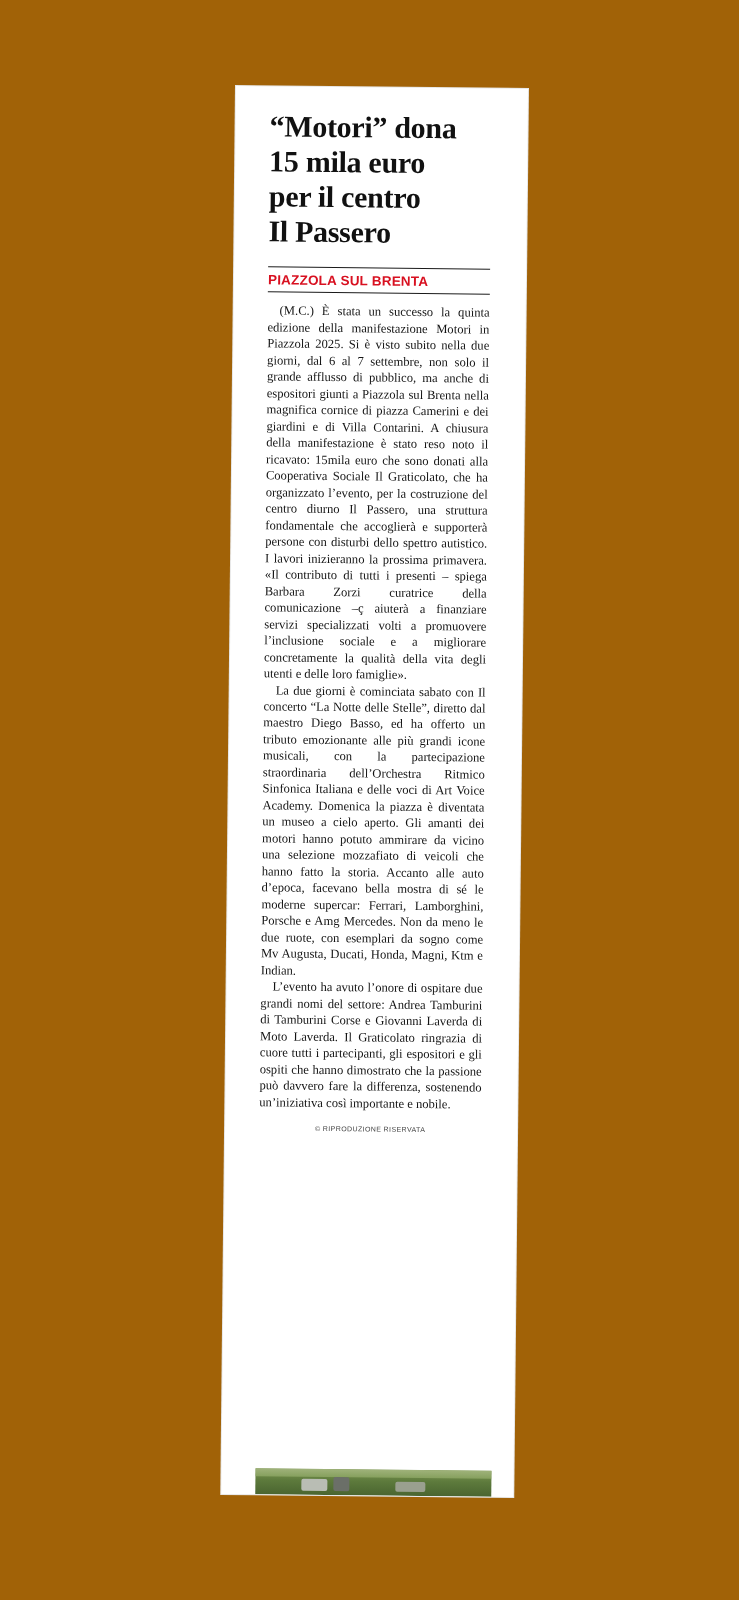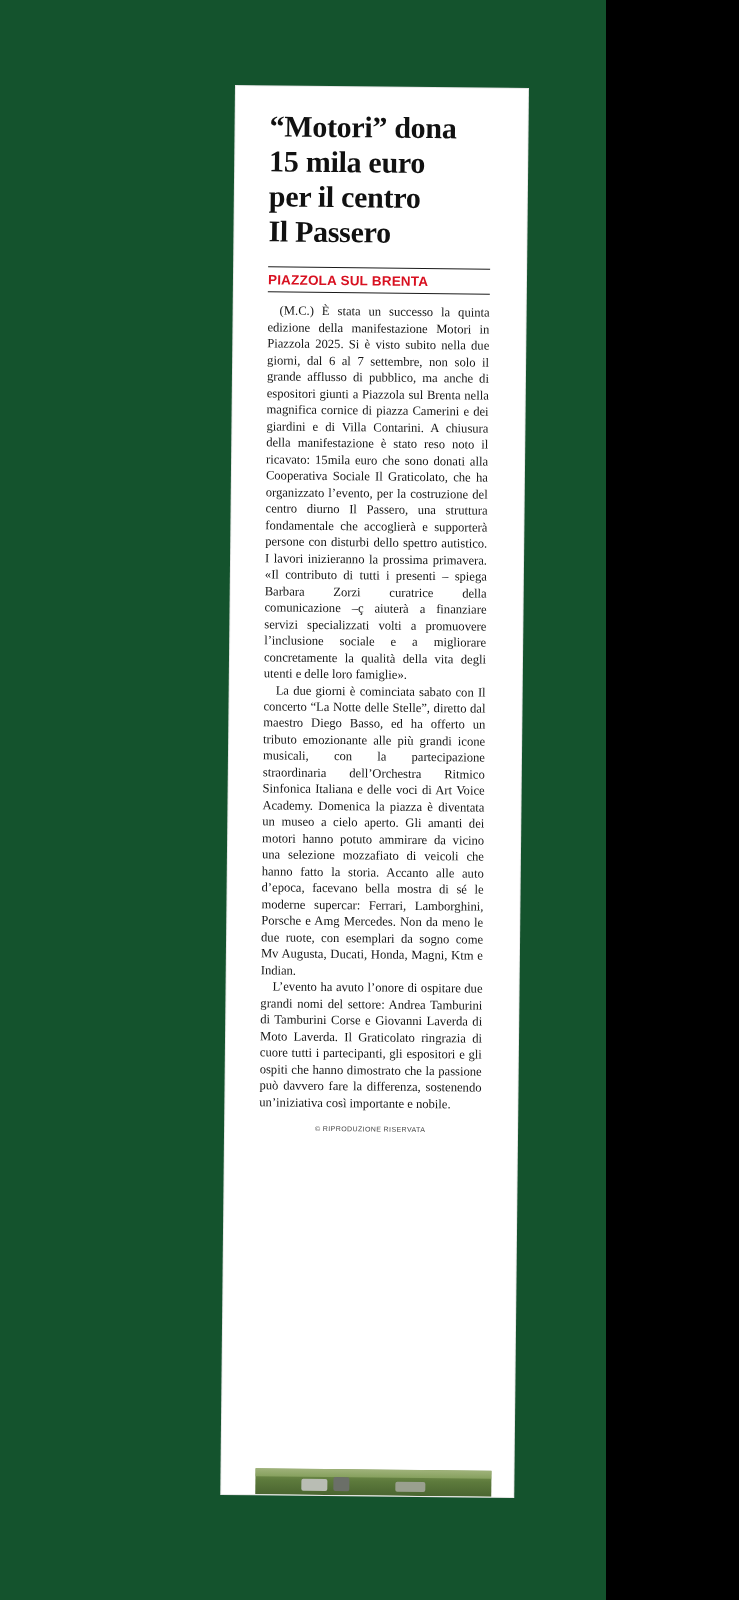--- a/index.html
+++ b/index.html
@@ -5,23 +5,23 @@
   html, body {
     margin: 0;
     padding: 0;
     background: #000000;
     width: 739px;
     height: 1600px;
     overflow: hidden;
   }
   .page {
     position: relative;
-    width: 606px;
+    width: 739px;
     height: 1600px;
-    background: #14532d;
+    background: #a16207;
   }
   
   .clipping {
     position: absolute;
     left: 236px;
     top: 86px;
     width: 292px;
     height: 1408px;
     background: #ffffff;
     transform: rotate(0.6deg);

